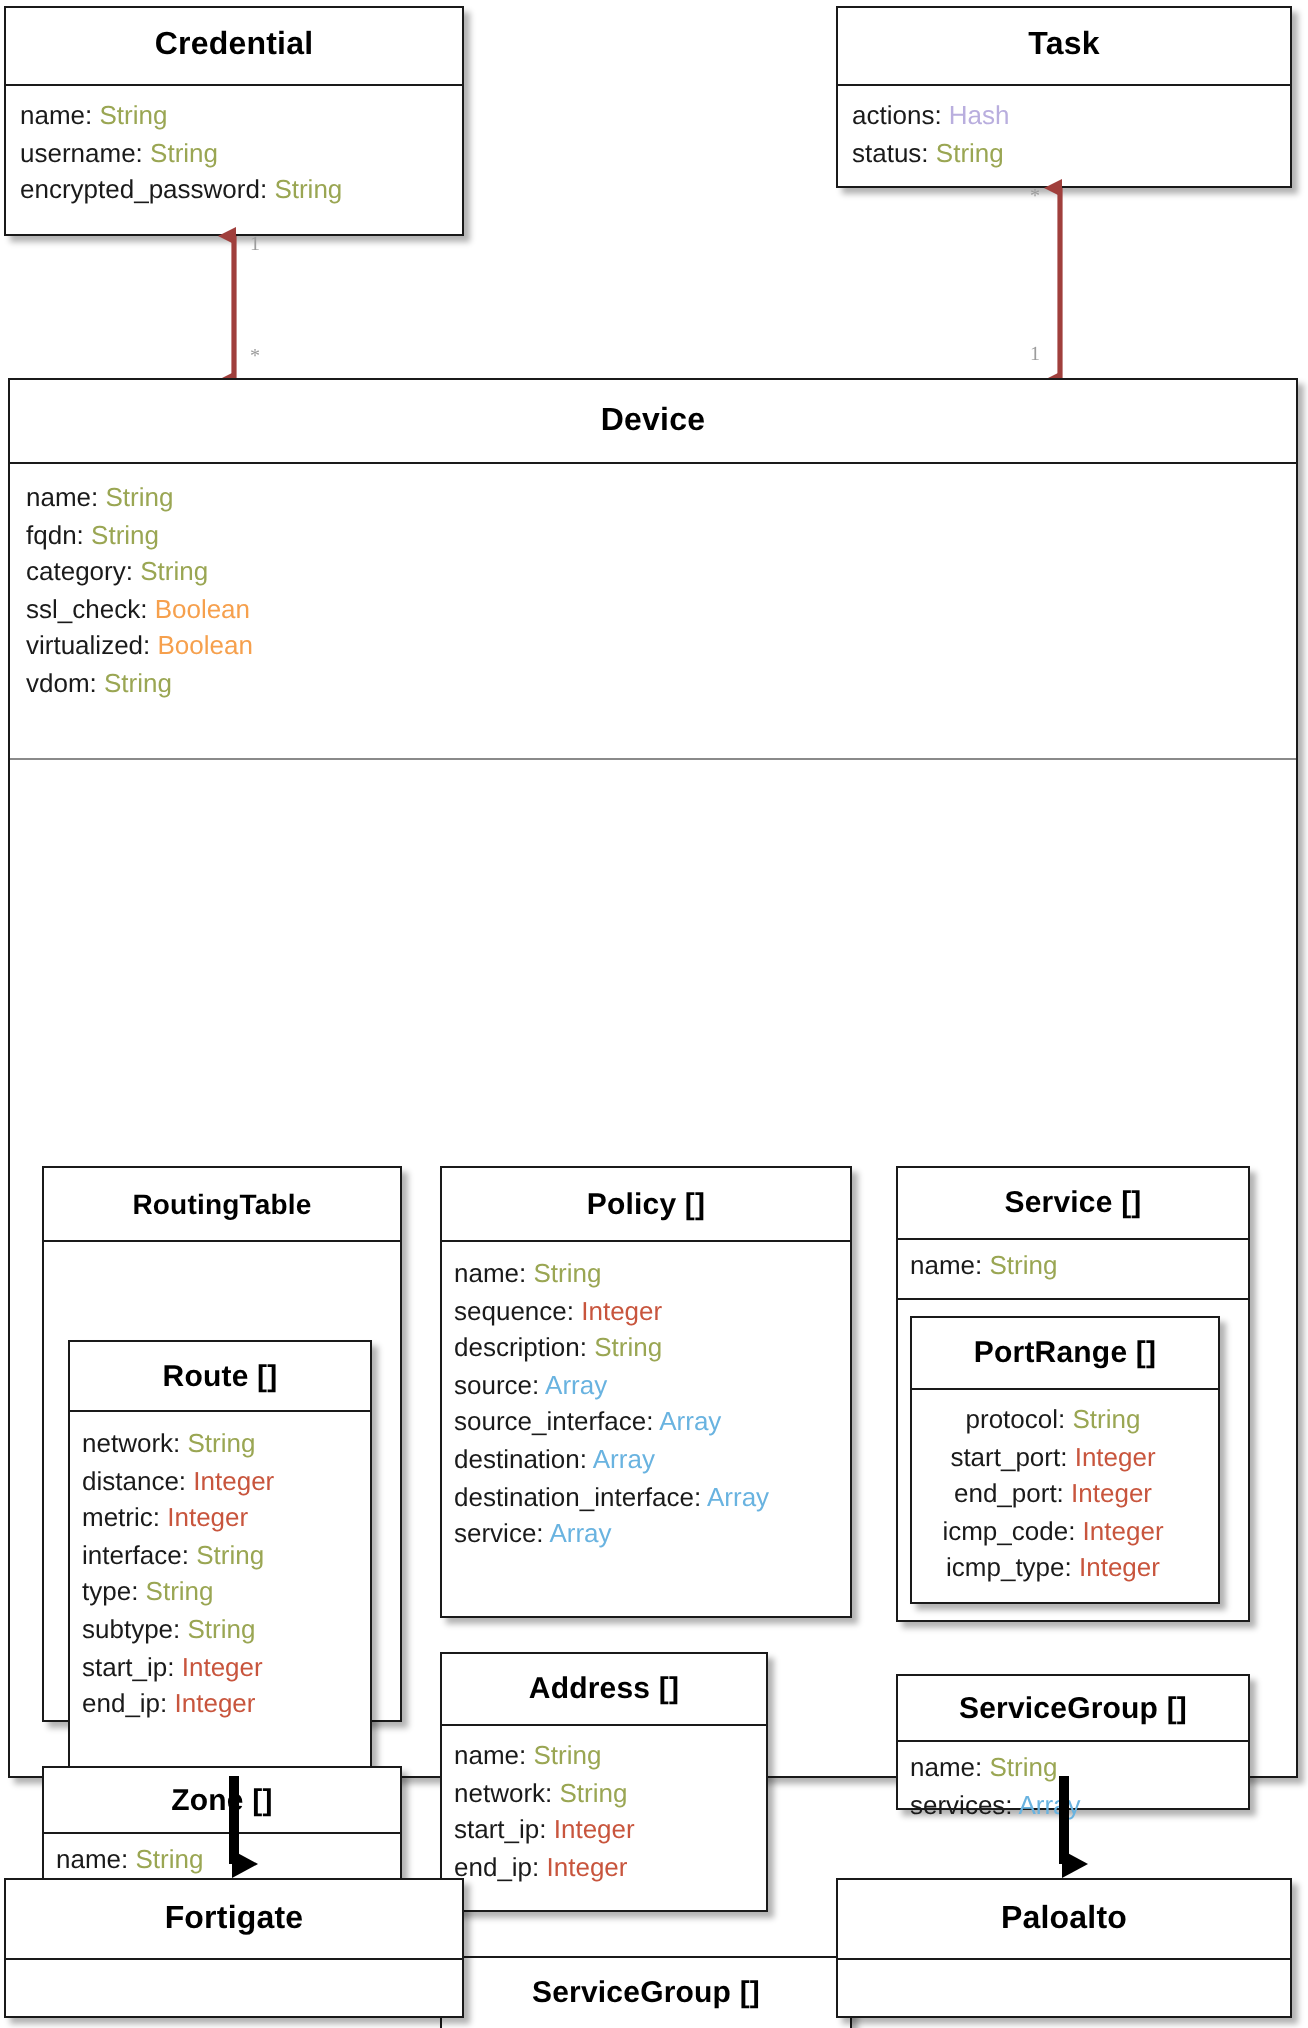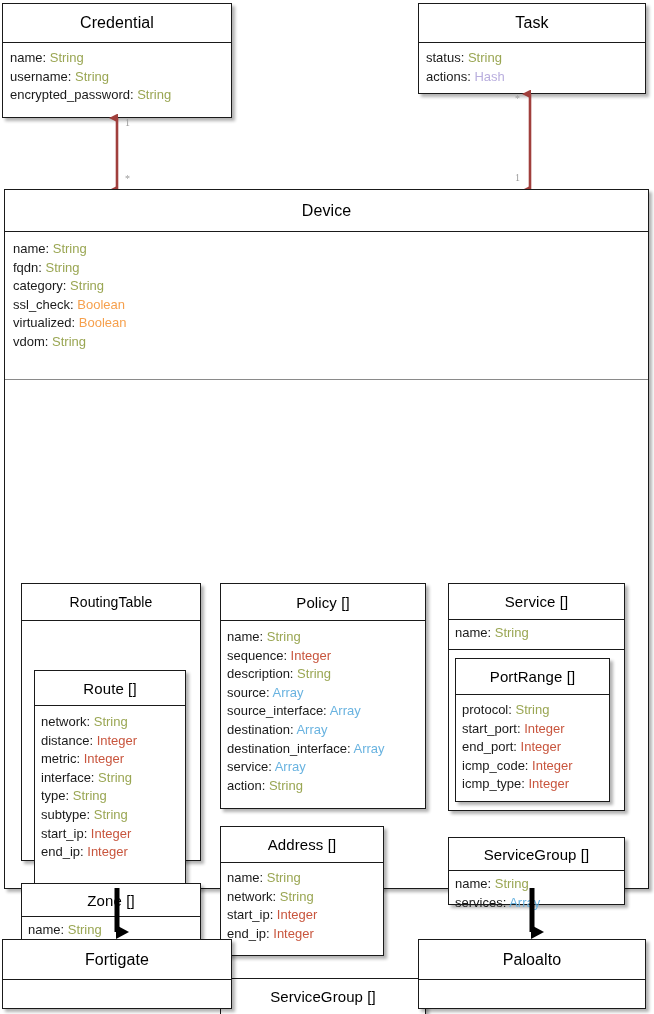--- a/index.html
+++ b/index.html
@@ -24,21 +24,21 @@
   .uml {
     position: absolute;
     box-sizing: border-box;
     background: #ffffff;
     border: 1.6px solid #1a1a1a;
     box-shadow: 3px 3px 3px rgba(0,0,0,0.30);
   }
   .uml-title {
     box-sizing: border-box;
     text-align: center;
-    font-weight: normal;
+    font-weight: bold;
     color: #000000;
     letter-spacing: .1px;
     border-bottom: 1.4px solid #1a1a1a;
     display: flex;
     align-items: center;
     justify-content: center;
   }
   .uml-body {
     box-sizing: border-box;
     padding: 6px 6px 6px 7px;
@@ -104,21 +104,21 @@
   #service .service-attrs {
     box-sizing: border-box;
     padding: 4px 5px 4px 6px;
     border-bottom: 1.4px solid #1a1a1a;
     height: 30px;
   }
   #service .service-nested { position: relative; height: 100%; }
 
   #portrange       { left: 6px;   top: 8px;   width: 155px; height: 144px; }
   #portrange .uml-title { height: 36px; font-size: 15px; }
-  #portrange .uml-body { padding: 6px 18px 5px 6px; }
+  #portrange .uml-body { padding: 6px 18px 5px 6px; text-align: center; }
 
   #servicegroup    { left: 443px; top: 457px; width: 177px; height: 68px; }
   #servicegroup .uml-title { height: 33px; font-size: 15px; }
   #servicegroup .uml-body { padding: 4px 5px 4px 6px; }
 
   #fortigate       { left: 2px;   top: 939px; width: 230px; height: 70px; }
   #fortigate .uml-title { height: 40px; font-size: 16px; }
 
   #paloalto        { left: 418px; top: 939px; width: 228px; height: 70px; }
   #paloalto .uml-title { height: 40px; font-size: 16px; }
@@ -149,22 +149,22 @@
     <div class="uml-body">
         <div class="attr"><span>name: </span><span class="t t-String">String</span></div>
         <div class="attr"><span>username: </span><span class="t t-String">String</span></div>
         <div class="attr"><span>encrypted_password: </span><span class="t t-String">String</span></div>
       </div>
   </div>
 
   <div class="uml" id="task">
     <div class="uml-title">Task</div>
     <div class="uml-body">
+        <div class="attr"><span>actions: </span><span class="t t-Hash">Hash</span></div>
         <div class="attr"><span>status: </span><span class="t t-String">String</span></div>
-        <div class="attr"><span>actions: </span><span class="t t-Hash">Hash</span></div>
       </div>
   </div>
 
   <svg class="assoc" id="assoc-credential-device" style="left:95px; top:116px; width:50px; height:76px;">
     <defs>
       <marker id="ah-up" markerWidth="9" markerHeight="9" refX="4.5" refY="8" orient="auto" markerUnits="userSpaceOnUse">
         <path d="M4.5,0 L9,9 L0,9 Z" fill="#a03f3c"></path>
       </marker>
       <marker id="ah-down" markerWidth="9" markerHeight="9" refX="4.5" refY="8" orient="auto" markerUnits="userSpaceOnUse">
         <path d="M4.5,0 L9,9 L0,9 Z" fill="#a03f3c"></path>
@@ -225,21 +225,20 @@
         <div class="uml-title">Policy []</div>
         <div class="uml-body">
             <div class="attr"><span>name: </span><span class="t t-String">String</span></div>
             <div class="attr"><span>sequence: </span><span class="t t-Integer">Integer</span></div>
             <div class="attr"><span>description: </span><span class="t t-String">String</span></div>
             <div class="attr"><span>source: </span><span class="t t-Array">Array</span></div>
             <div class="attr"><span>source_interface: </span><span class="t t-Array">Array</span></div>
             <div class="attr"><span>destination: </span><span class="t t-Array">Array</span></div>
             <div class="attr"><span>destination_interface: </span><span class="t t-Array">Array</span></div>
             <div class="attr"><span>service: </span><span class="t t-Array">Array</span></div>
-            <div class="attr"><span>action: </span><span class="t t-String">String</span></div>
           </div>
       </div>
 
       <div class="uml" id="address">
         <div class="uml-title">Address []</div>
         <div class="uml-body">
             <div class="attr"><span>name: </span><span class="t t-String">String</span></div>
             <div class="attr"><span>network: </span><span class="t t-String">String</span></div>
             <div class="attr"><span>start_ip: </span><span class="t t-Integer">Integer</span></div>
             <div class="attr"><span>end_ip: </span><span class="t t-Integer">Integer</span></div>

